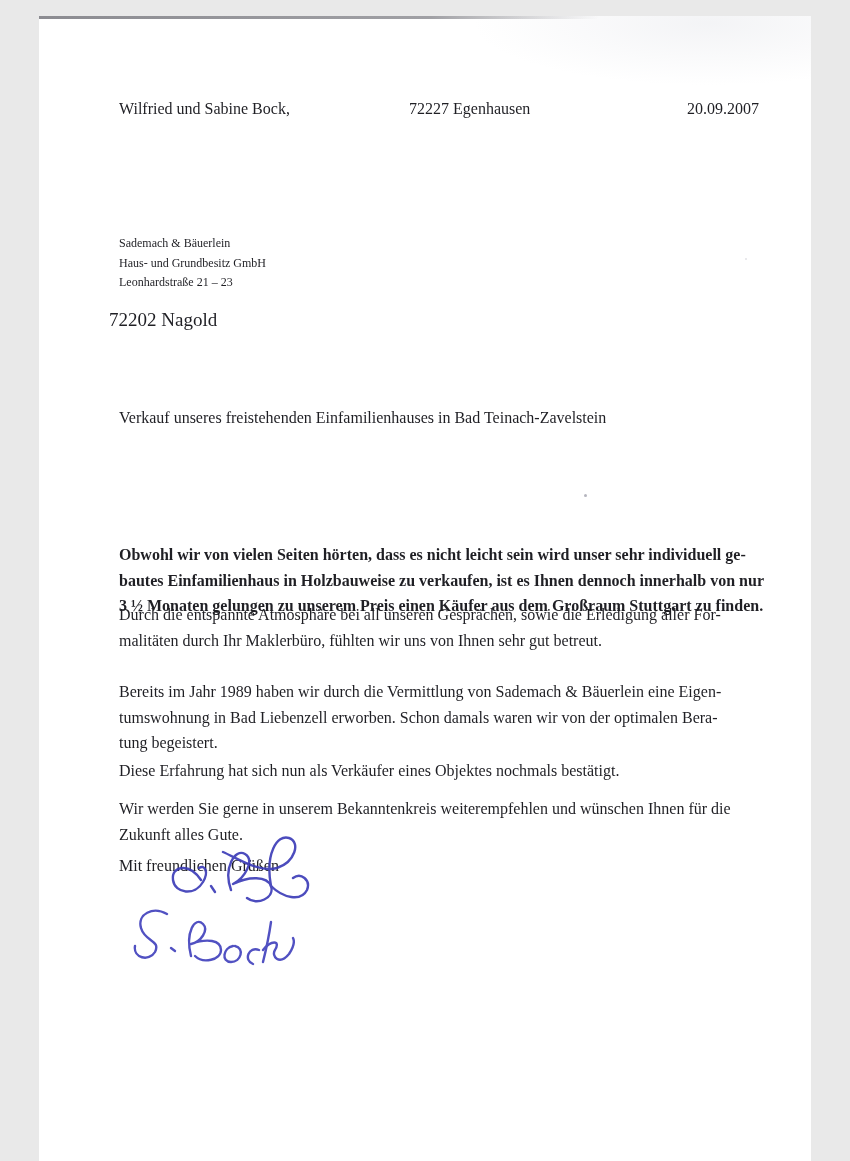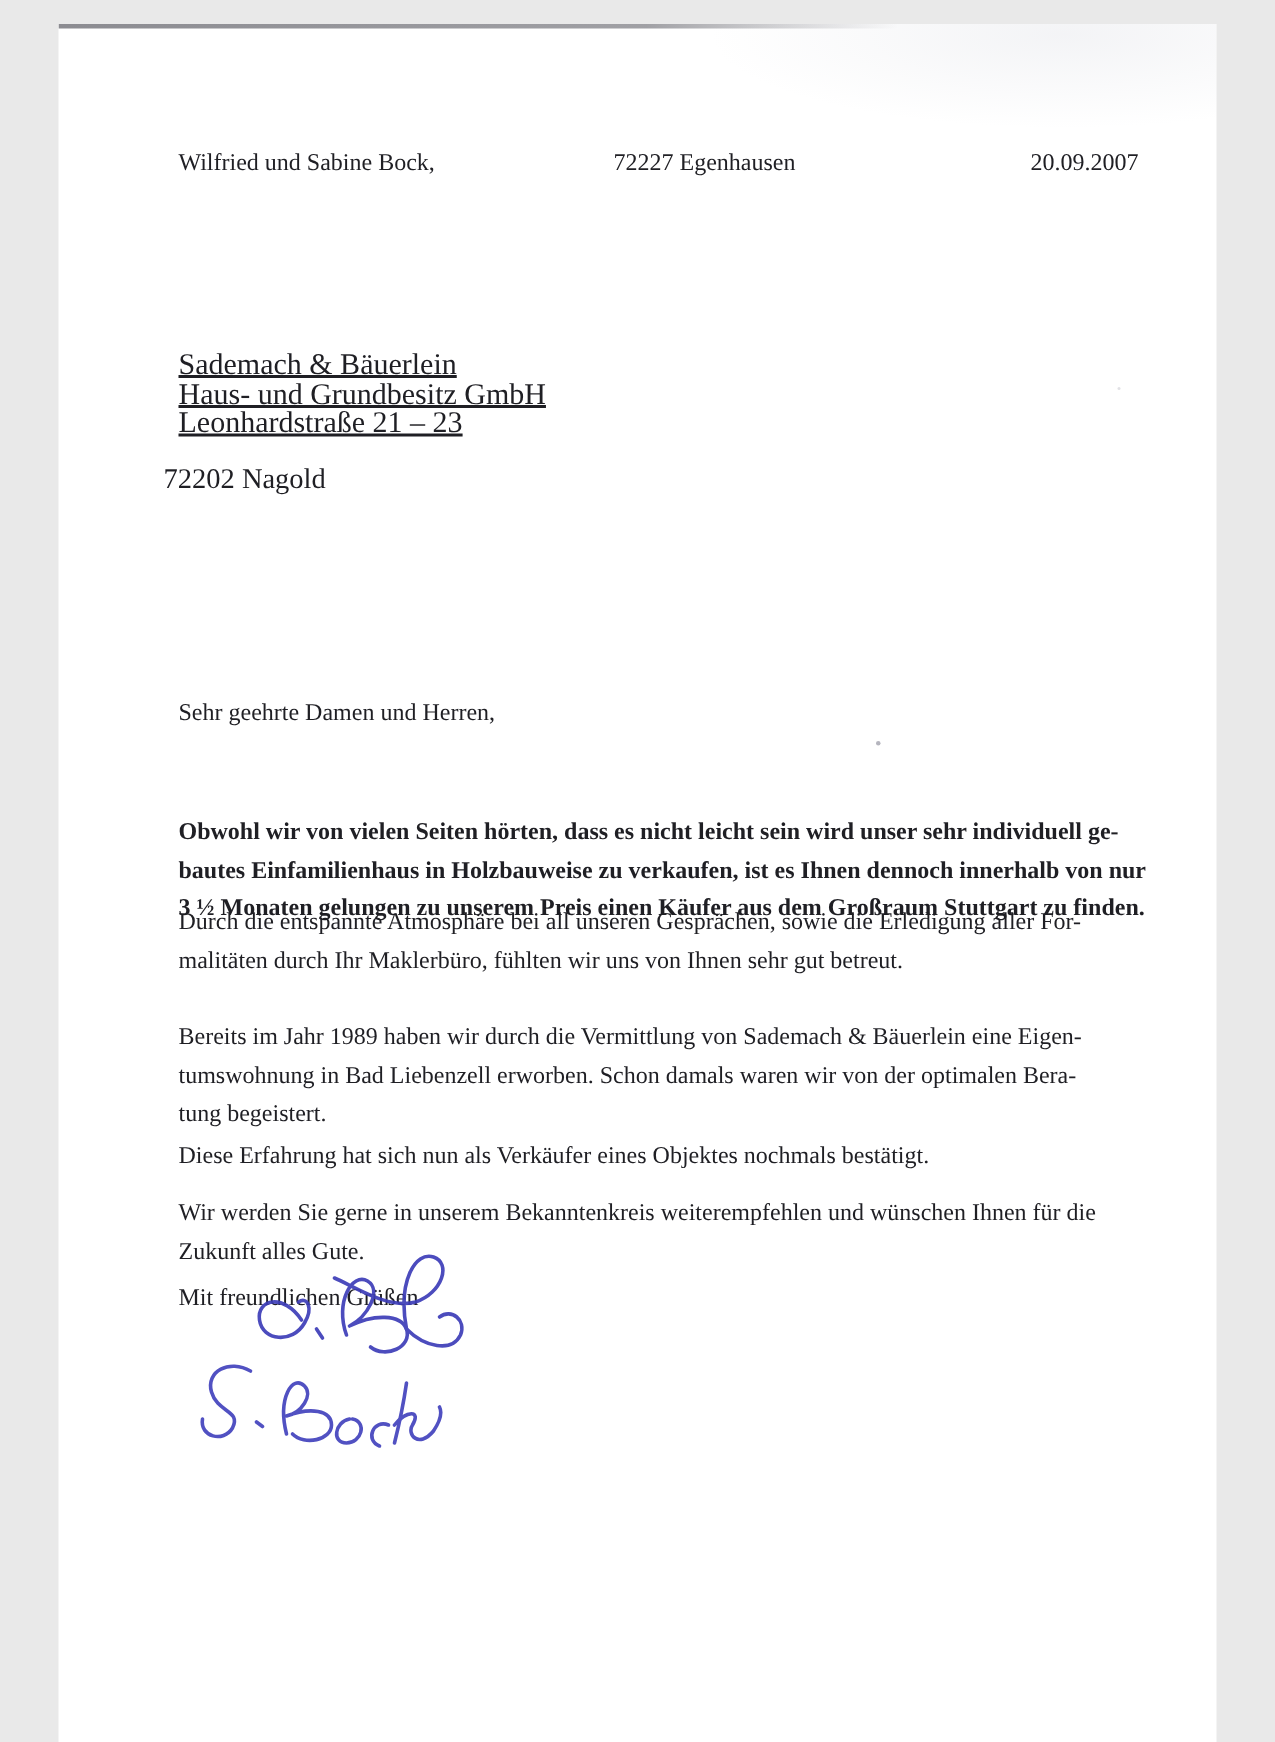--- a/index.html
+++ b/index.html
@@ -26,21 +26,21 @@
   .speckle.s1 { left: 545px; top: 478px; width: 3px; height: 3px; }
   .speckle.s3 { left: 706px; top: 242px; width: 2px; height: 2px; opacity:.4; }
 
   .header-row {
     position: absolute; top: 84px; left: 80px; right: 40px;
     display: grid; grid-template-columns: 290px 278px 1fr;
     font-size: 16px;
   }
   .addr-block {
     position: absolute; top: 218px; left: 80px;
-    font-size: 20px; line-height: 19.5px; white-space: pre; text-decoration: underline;
+    font-size: 12px; line-height: 19.5px; white-space: pre;
   }
   .addr-city {
     position: absolute; top: 293px; left: 70px; font-size: 19px; font-family: Liberation Serif, serif;
   }
   .subject {
     position: absolute; top: 393px; left: 80px; font-size: 16px;
   }
   .para { position: absolute; left: 80px; font-size: 16px; line-height: 25.5px; white-space: pre; }
   .salutation { top: 447px; }
   .p0 { top: 488px; }
@@ -68,22 +68,22 @@
     <span>Wilfried und Sabine Bock,</span>
     <span>72227 Egenhausen</span>
     <span>20.09.2007</span>
   </div>
 
   <div class="addr-block">Sademach &amp; Bäuerlein
 Haus- und Grundbesitz GmbH
 Leonhardstraße 21 – 23</div>
   <div class="addr-city">72202 Nagold</div>
 
+  <div class="subject">Verkauf unseres freistehenden Einfamilienhauses in Bad Teinach-Zavelstein</div>
 
-  <div class="para salutation">Sehr geehrte Damen und Herren,</div>
   <div class="para p1">Obwohl wir von vielen Seiten hörten, dass es nicht leicht sein wird unser sehr individuell ge-
 bautes Einfamilienhaus in Holzbauweise zu verkaufen, ist es Ihnen dennoch innerhalb von nur
 3 ½ Monaten gelungen zu unserem Preis einen Käufer aus dem Großraum Stuttgart zu finden.</div>
   <div class="para p2">Durch die entspannte Atmosphäre bei all unseren Gesprächen, sowie die Erledigung aller For-
 malitäten durch Ihr Maklerbüro, fühlten wir uns von Ihnen sehr gut betreut.</div>
   <div class="para p3">Bereits im Jahr 1989 haben wir durch die Vermittlung von Sademach &amp; Bäuerlein eine Eigen-
 tumswohnung in Bad Liebenzell erworben. Schon damals waren wir von der optimalen Bera-
 tung begeistert.</div>
   <div class="para p4">Diese Erfahrung hat sich nun als Verkäufer eines Objektes nochmals bestätigt.</div>
   <div class="para p5">Wir werden Sie gerne in unserem Bekanntenkreis weiterempfehlen und wünschen Ihnen für die

